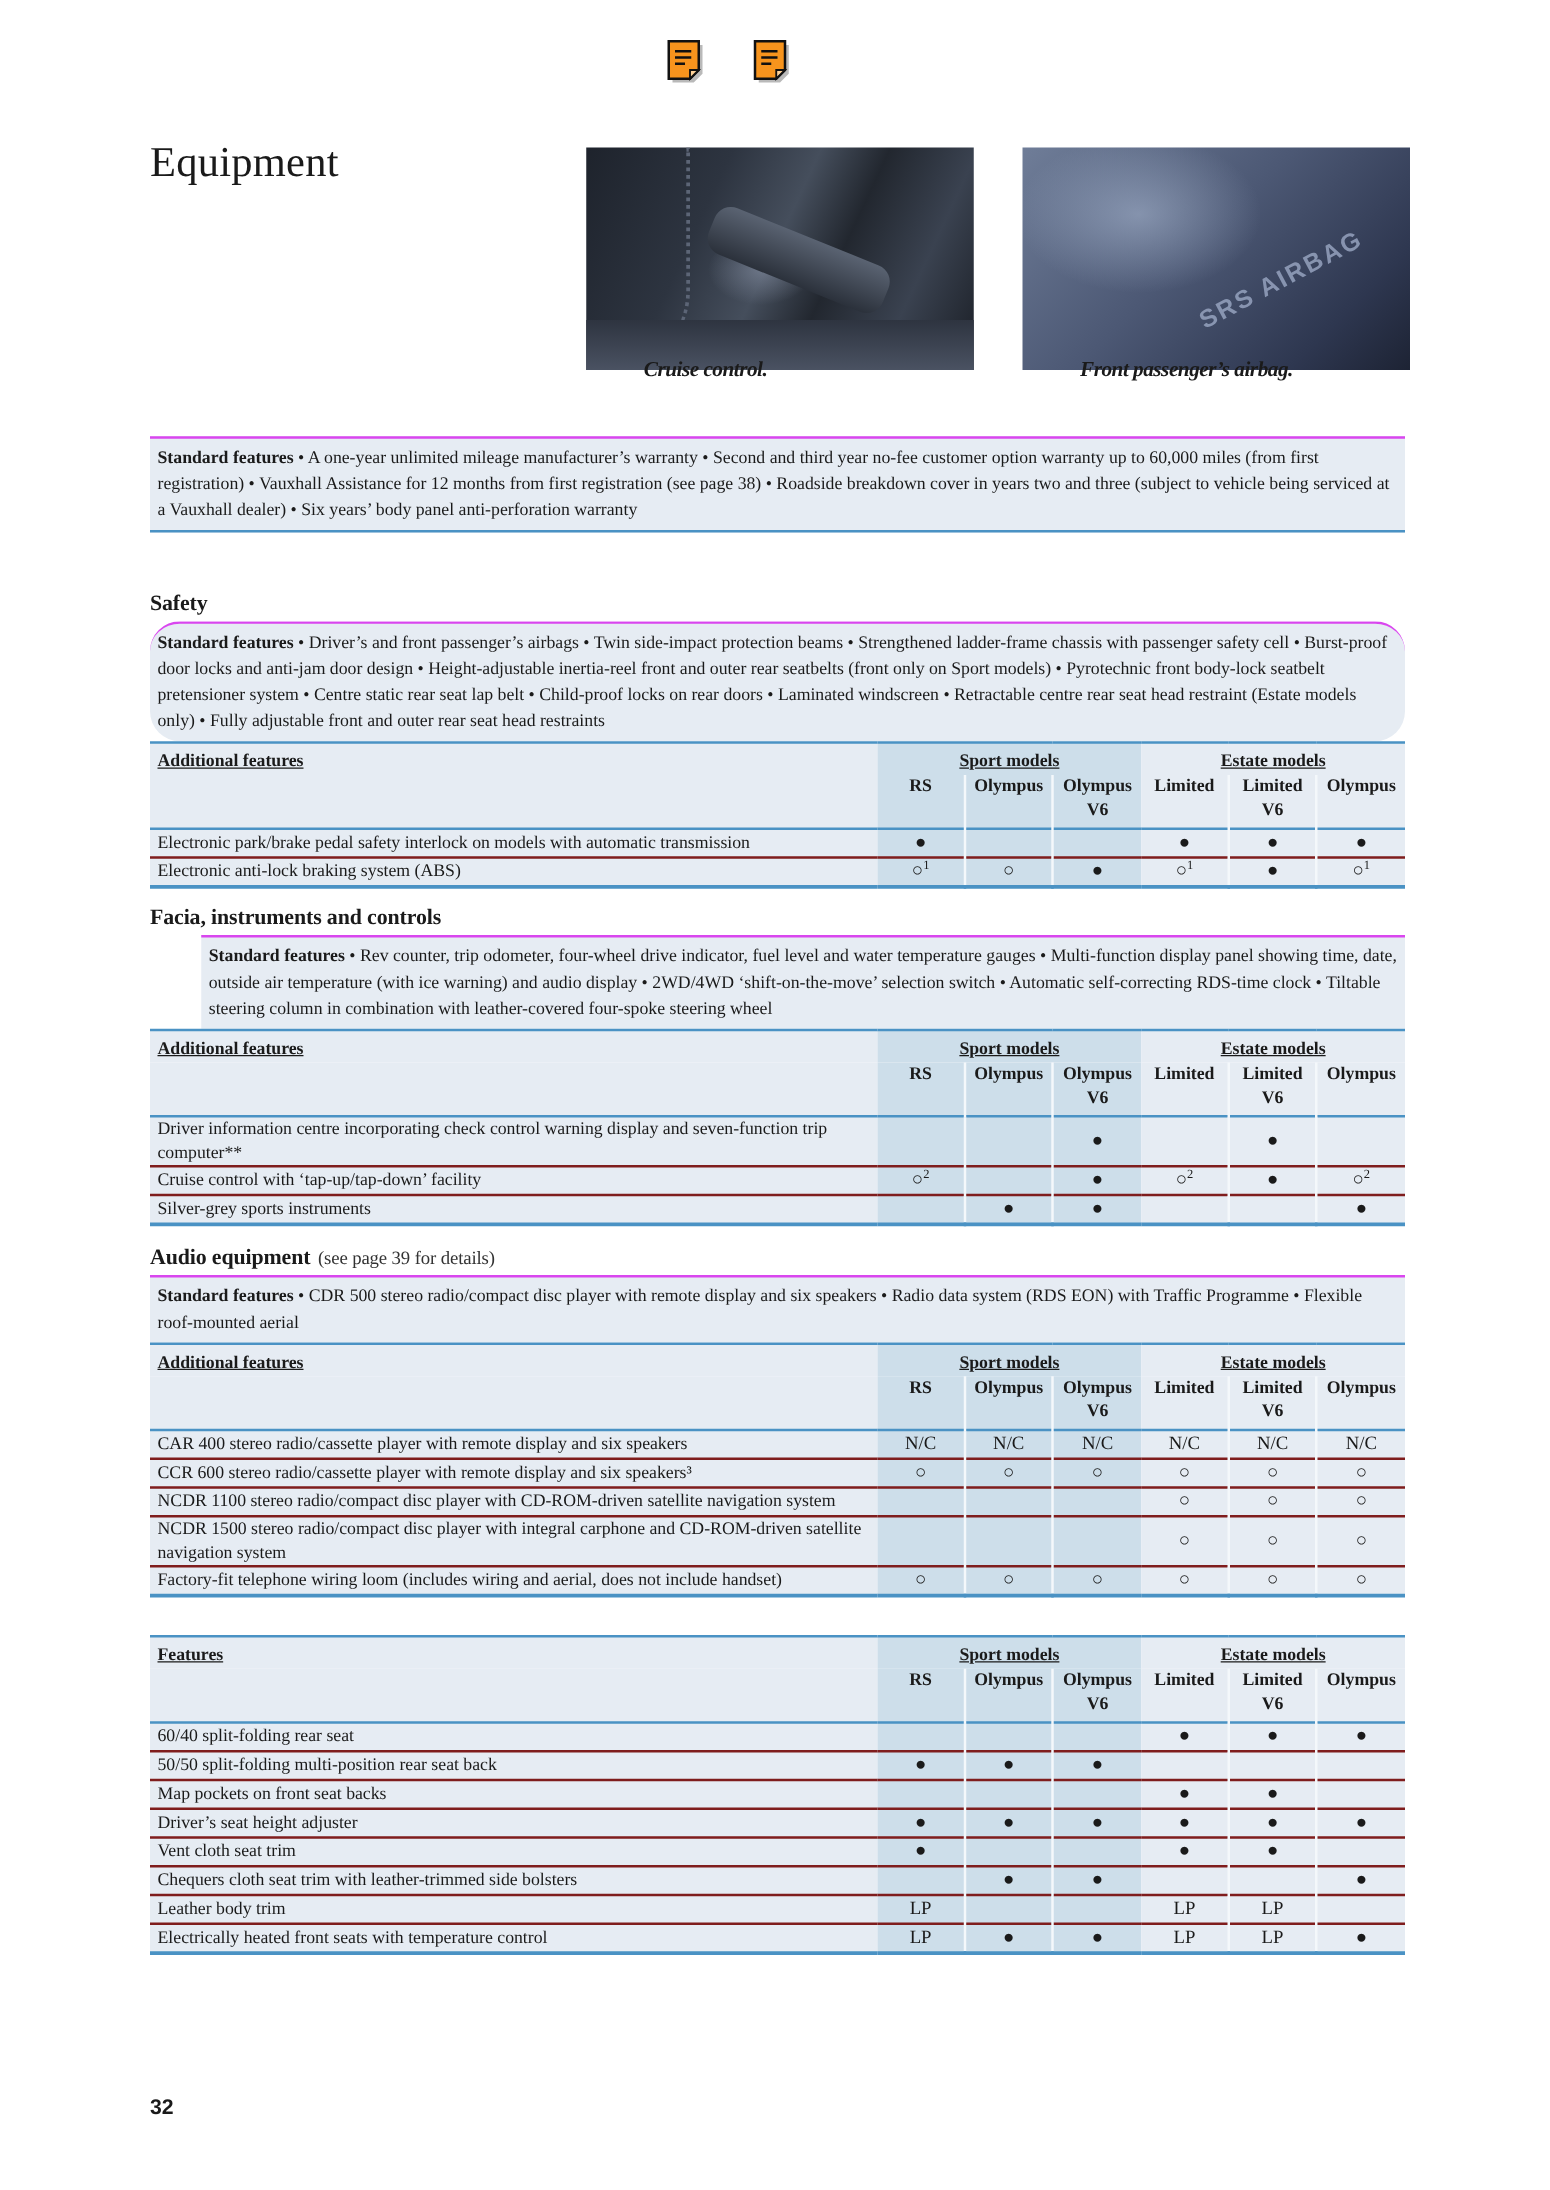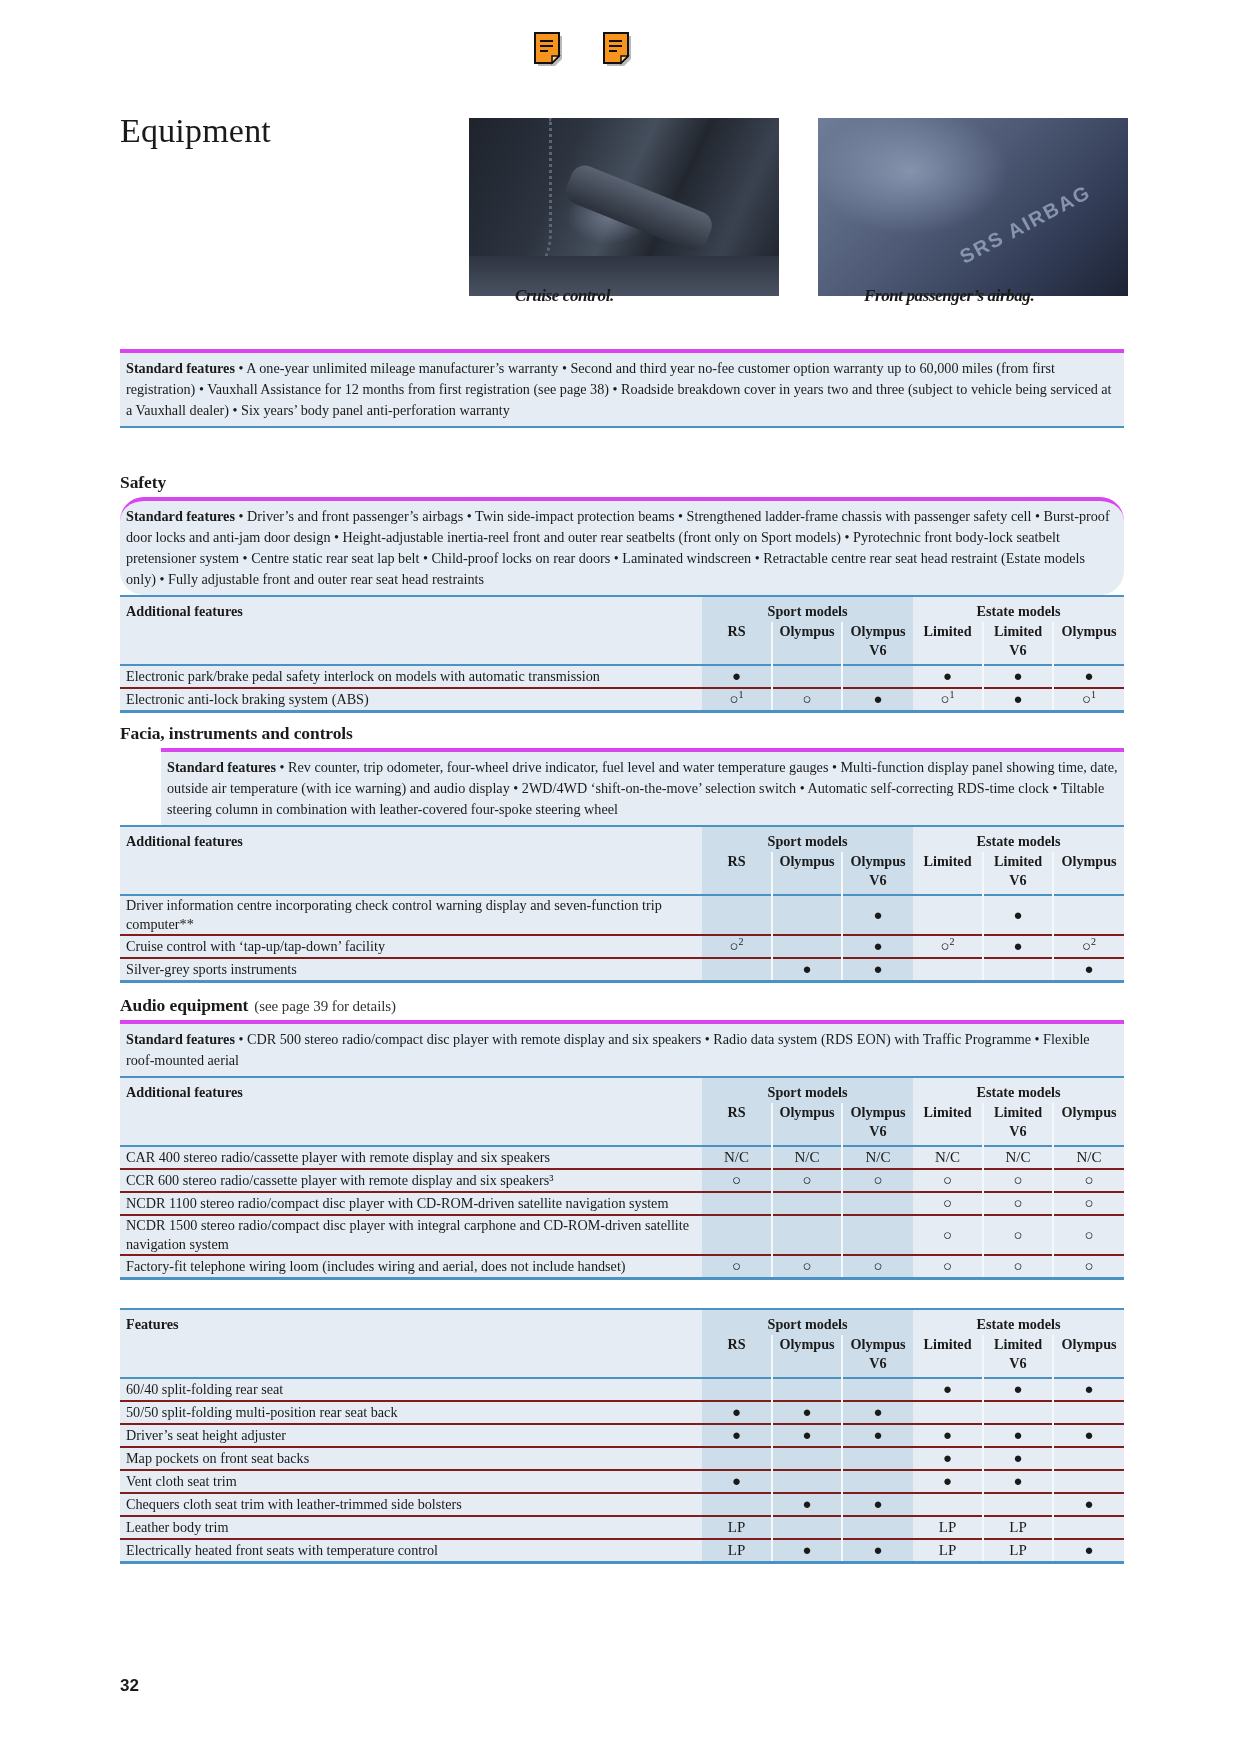--- a/index.html
+++ b/index.html
@@ -18,32 +18,32 @@
      radial-gradient(ellipse 140px 90px at 30% 30%, rgba(170,185,210,.55), transparent 70%),
      linear-gradient(135deg,#6f7d98 0%,#4c5874 45%,#2e3750 80%,#1d2334 100%);}
   #photo2 .srs{position:absolute;right:30px;top:95px;color:#9ba8c4;font-family:"Liberation Sans",sans-serif;font-weight:bold;font-size:20px;transform:rotate(-28deg);letter-spacing:2px;opacity:.8;}
   .caption{position:absolute;top:286px;font-style:italic;font-size:17px;letter-spacing:-0.4px;font-weight:bold;margin-left:46px;}
   #cap1{left:469px;}
   #cap2{left:818px;}
 
   .section{position:absolute;left:120px;width:1004px;}
   .sec-head{font-size:17.5px;font-weight:bold;margin:0 0 4px 0;letter-spacing:-0.1px;}
   .sec-head .sub{font-weight:normal;font-size:15px;color:#333;margin-left:6px;}
-  .std{background:#e6ecf3;border-top:4px solid #d946ef;border-bottom:2px solid #4a92c4;padding:5px 6px 5px 6px;font-size:14.2px;line-height:21px;}
+  .std{background:#e6ecf3;border-top:2px solid #d946ef;border-bottom:2px solid #4a92c4;padding:5px 6px 5px 6px;font-size:14.2px;line-height:21px;}
   .std b{font-weight:bold;}
   table.grid{border-collapse:collapse;width:1004px;font-size:14.2px;table-layout:fixed;}
   table.grid td{padding:0 4px;vertical-align:middle;height:21px;line-height:19px;}
   table.grid td.f{background:#e6ecf3;padding-left:6px;}
   table.grid td.s{background:#cddeea;text-align:center;border-left:2px solid #f4f8fb;}
   table.grid td.s.first{border-left:none;}
   table.grid td.e{background:#e6ecf3;text-align:center;border-left:2px solid #f4f8fb;}
   table.grid td.e.first{border-left:none;}
   table.grid tr.hd td{vertical-align:top;font-weight:bold;line-height:19px;}
   table.grid tr.hd td.f{font-weight:bold;padding-top:4px;}
-  table.grid tr.grp td{text-align:center;font-weight:bold;padding-top:4px;}
+  table.grid tr.grp td{text-align:center;font-weight:bold;padding-top:4px;text-decoration:underline;}
   table.grid tr.grp td.f{text-align:left;}
   table.grid tr.hd{border-bottom:2px solid #4a92c4;}
   table.grid tr.row{border-bottom:2px solid #7f1d1d;}
   table.grid tr.row.last{border-bottom:3px solid #4a92c4;}
   table.grid tr.row td.f{font-weight:normal;}
   table.grid thead tr:first-child{border-top:2px solid #4a92c4;}
   sup{font-size:10px;vertical-align:6px;line-height:0;}
   .dot{font-size:15px;}
   #pagenum{position:absolute;left:120px;top:1676px;font-family:"Liberation Sans",sans-serif;font-weight:bold;font-size:17px;}
 </style>
@@ -401,36 +401,36 @@
         <tr class="row">
           <td class="f">50/50 split-folding multi-position rear seat back</td>
           <td class="s first"><span class="dot">●</span><sup></sup></td>
           <td class="s"><span class="dot">●</span><sup></sup></td>
           <td class="s"><span class="dot">●</span><sup></sup></td>
           <td class="e first"><span class="dot"></span><sup></sup></td>
           <td class="e"><span class="dot"></span><sup></sup></td>
           <td class="e"><span class="dot"></span><sup></sup></td>
         </tr>
         <tr class="row">
+          <td class="f">Map pockets on front seat backs</td>
+          <td class="s first"><span class="dot"></span><sup></sup></td>
+          <td class="s"><span class="dot"></span><sup></sup></td>
+          <td class="s"><span class="dot"></span><sup></sup></td>
+          <td class="e first"><span class="dot">●</span><sup></sup></td>
+          <td class="e"><span class="dot">●</span><sup></sup></td>
+          <td class="e"><span class="dot"></span><sup></sup></td>
+        </tr>
+        <tr class="row">
           <td class="f">Driver’s seat height adjuster</td>
           <td class="s first"><span class="dot">●</span><sup></sup></td>
           <td class="s"><span class="dot">●</span><sup></sup></td>
           <td class="s"><span class="dot">●</span><sup></sup></td>
           <td class="e first"><span class="dot">●</span><sup></sup></td>
           <td class="e"><span class="dot">●</span><sup></sup></td>
           <td class="e"><span class="dot">●</span><sup></sup></td>
-        </tr>
-        <tr class="row">
-          <td class="f">Map pockets on front seat backs</td>
-          <td class="s first"><span class="dot"></span><sup></sup></td>
-          <td class="s"><span class="dot"></span><sup></sup></td>
-          <td class="s"><span class="dot"></span><sup></sup></td>
-          <td class="e first"><span class="dot">●</span><sup></sup></td>
-          <td class="e"><span class="dot">●</span><sup></sup></td>
-          <td class="e"><span class="dot"></span><sup></sup></td>
         </tr>
         <tr class="row">
           <td class="f">Vent cloth seat trim</td>
           <td class="s first"><span class="dot">●</span><sup></sup></td>
           <td class="s"><span class="dot"></span><sup></sup></td>
           <td class="s"><span class="dot"></span><sup></sup></td>
           <td class="e first"><span class="dot">●</span><sup></sup></td>
           <td class="e"><span class="dot">●</span><sup></sup></td>
           <td class="e"><span class="dot"></span><sup></sup></td>
         </tr>

